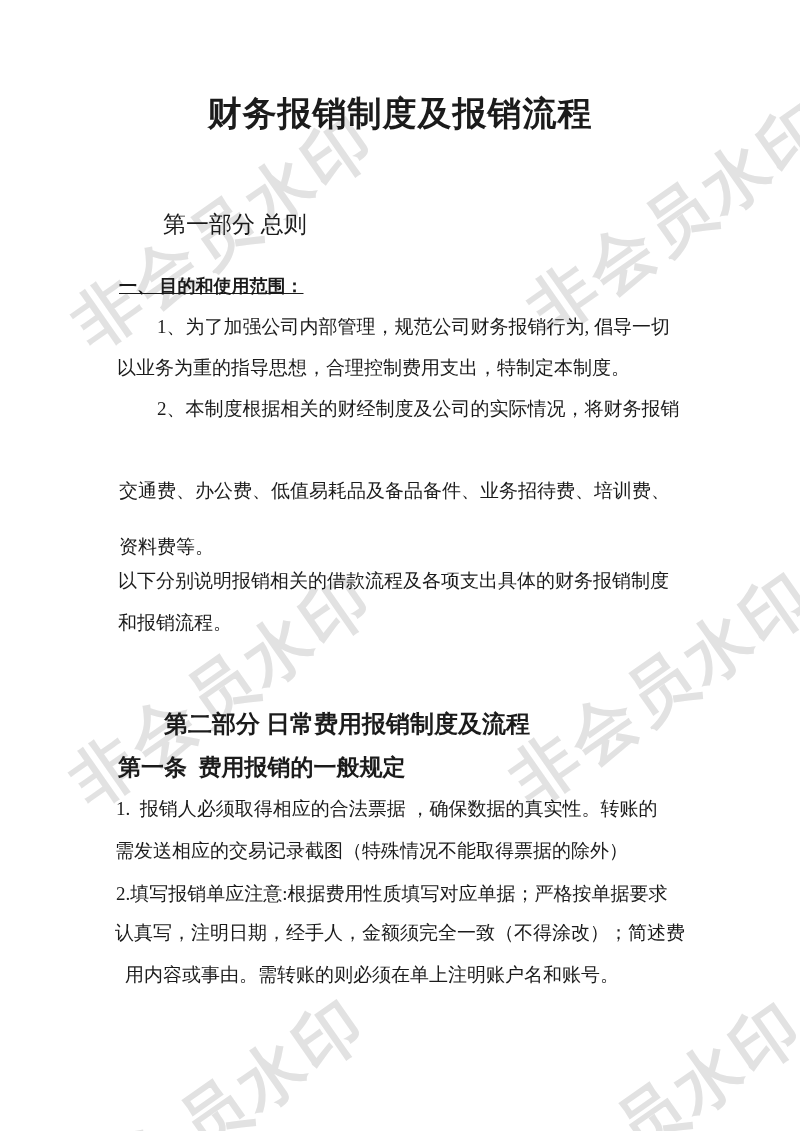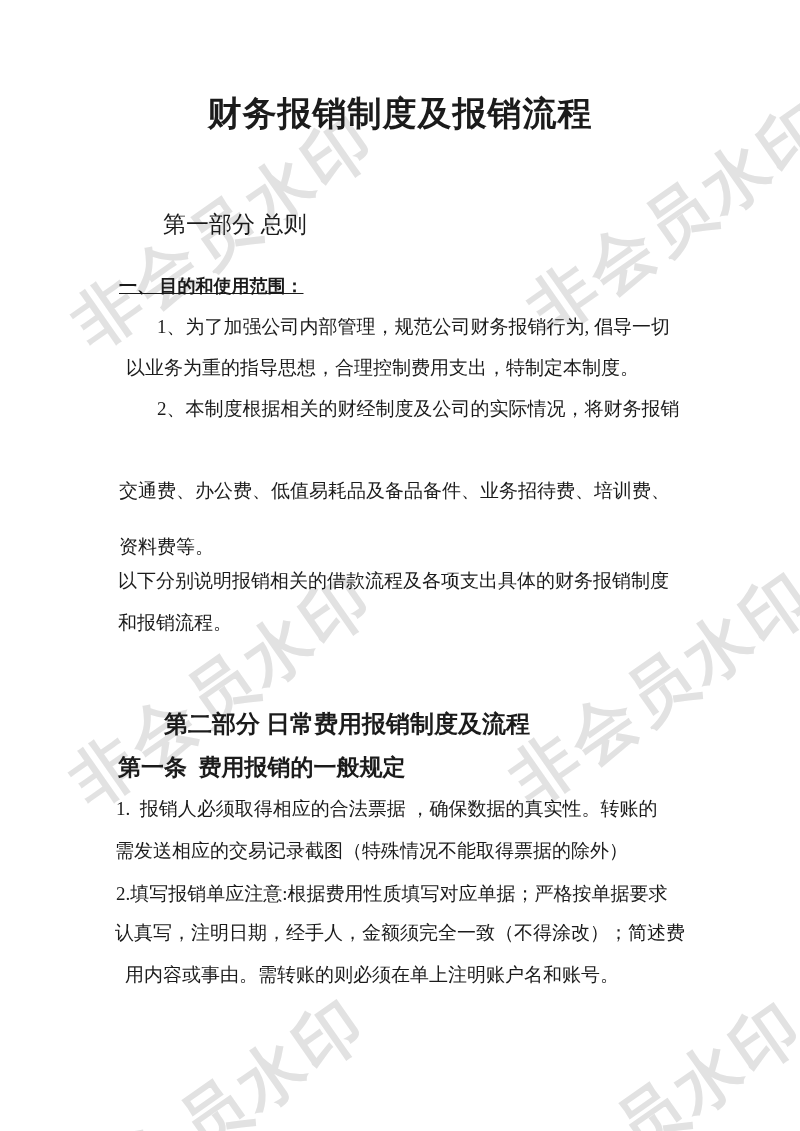--- a/index.html
+++ b/index.html
@@ -38,21 +38,21 @@
     color: #1b1b1b;
     font-size: 19px;
     white-space: pre;
     line-height: 1.2;
   }
   #title  { top: 94px;  left: 0; width: 800px; text-align: center;
             font-size: 34px; font-weight: bold; letter-spacing: 1px; }
   #h1     { top: 211px; left: 163px; font-size: 23px; }
   #s1     { top: 276px; left: 119px; font-size: 18px; font-weight: bold; text-decoration: underline; }
   #l1  { top: 316px; left: 157px; }
-  #l2  { top: 357px; left: 126px; text-align: center; }
+  #l2  { top: 357px; left: 117px; text-align: center; }
   #l3  { top: 398px; left: 157px; }
   #l4  { top: 439px; left: 119px; }
   #l5  { top: 480px; left: 119px; }
   #l6  { top: 521px; left: 119px; margin-top: 15px; }
   #l7  { top: 570px; left: 118px; }
   #l8  { top: 612px; left: 118px; text-align: center; }
   #h2     { top: 710px; left: 164px; font-size: 24px; font-weight: bold; }
   #s2     { top: 754px; left: 118px; font-size: 23px; font-weight: bold; }
   #l9  { top: 798px; left: 116px; }
   #l10 { top: 840px; left: 115px; }

